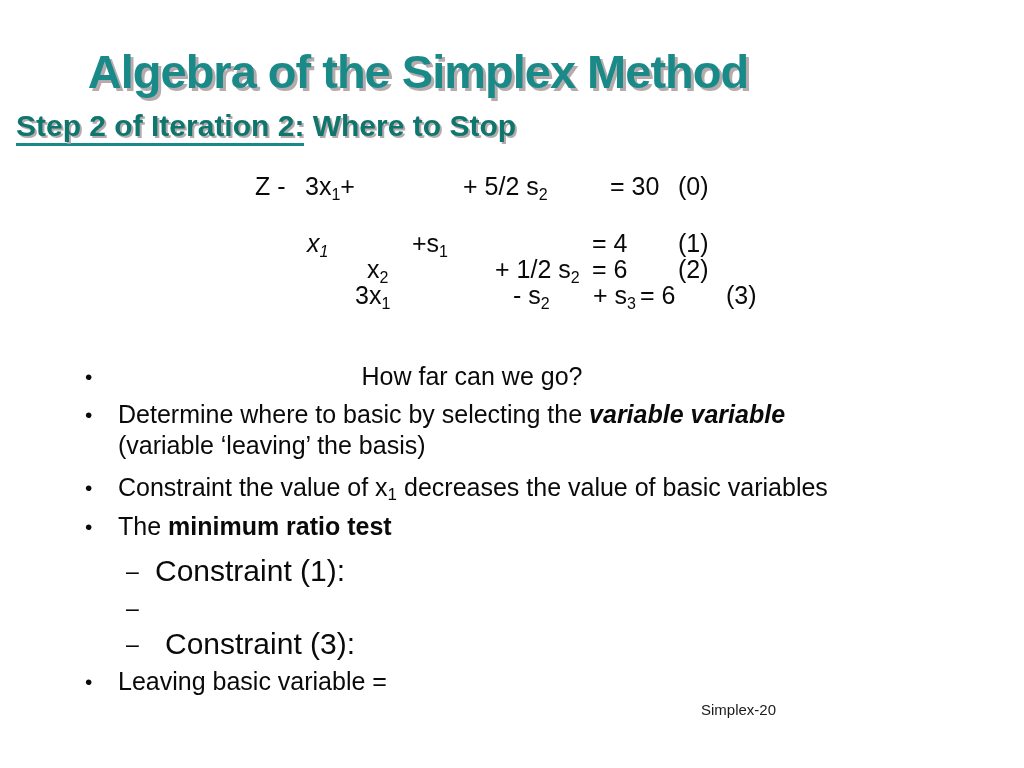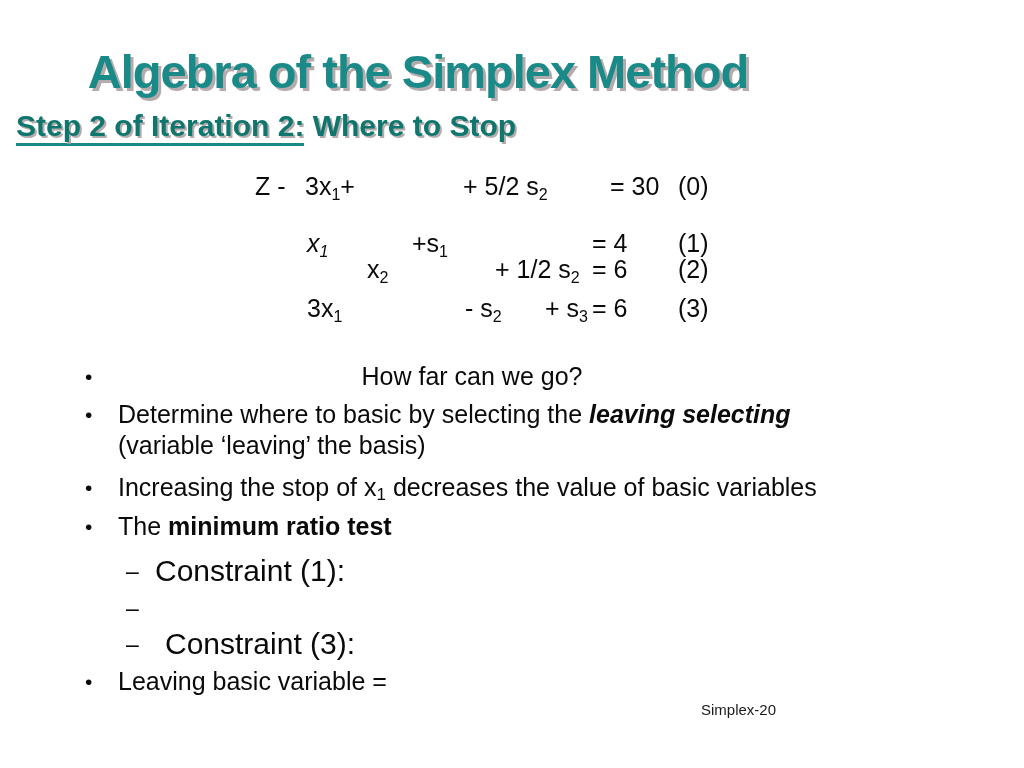--- a/index.html
+++ b/index.html
@@ -128,36 +128,36 @@
     <span class="eq-cell" style="left:678px;">(1)</span>
   </div>
 
   <div class="eq-row" style="top:255px;">
     <span class="eq-cell" style="left:367px;"><span>x</span><span class="sub">2</span></span>
     <span class="eq-cell" style="left:463px;margin-left:32px;"><span>+ 1/2 s</span><span class="sub">2</span></span>
     <span class="eq-cell" style="left:592px;">= 6</span>
     <span class="eq-cell" style="left:678px;">(2)</span>
   </div>
 
-  <div class="eq-row" style="top:294px;">
+  <div class="eq-row" style="top:281px;margin-left:48px;">
     <span class="eq-cell" style="left:307px;"><span>3x</span><span class="sub">1</span></span>
     <span class="eq-cell" style="left:465px;text-align:center;"><span>- s</span><span class="sub">2</span></span>
     <span class="eq-cell" style="left:545px;"><span>+ s</span><span class="sub">3</span></span>
     <span class="eq-cell" style="left:592px;">= 6</span>
     <span class="eq-cell" style="left:678px;">(3)</span>
   </div>
 
   <span class="dot" style="top:362px;">•</span>
   <div class="b-text" style="top:361px;text-align:center;">How far can we go?</div>
 
   <span class="dot" style="top:400px;">•</span>
-  <div class="b-text wrap" style="top:399px;"><span>Determine where to basic by selecting the </span><span class="bi">leaving selecting</span><br><span>(variable ‘leaving’ the basis)</span></div>
+  <div class="b-text wrap" style="top:399px;"><span>Determine where to basic by selecting the </span><span class="bi">variable variable</span><br><span>(variable ‘leaving’ the basis)</span></div>
 
   <span class="dot" style="top:473px;">•</span>
-  <div class="b-text" style="top:472px;"><span>Increasing the stop of x</span><span class="sub" style="font-size:17px;top:4px;">1</span><span> decreases the value of basic variables</span></div>
+  <div class="b-text" style="top:472px;"><span>Constraint the value of x</span><span class="sub" style="font-size:17px;top:4px;">1</span><span> decreases the value of basic variables</span></div>
 
   <span class="dot" style="top:512px;">•</span>
   <div class="b-text" style="top:511px;"><span>The </span><span class="bd">minimum ratio test</span></div>
 
   <span class="dash" style="top:557px;">–</span>
   <div class="s-text" style="top:557px;">Constraint (1):</div>
 
   <span class="dash" style="top:594px;">–</span>
 
   <span class="dash" style="top:630px;">–</span>

